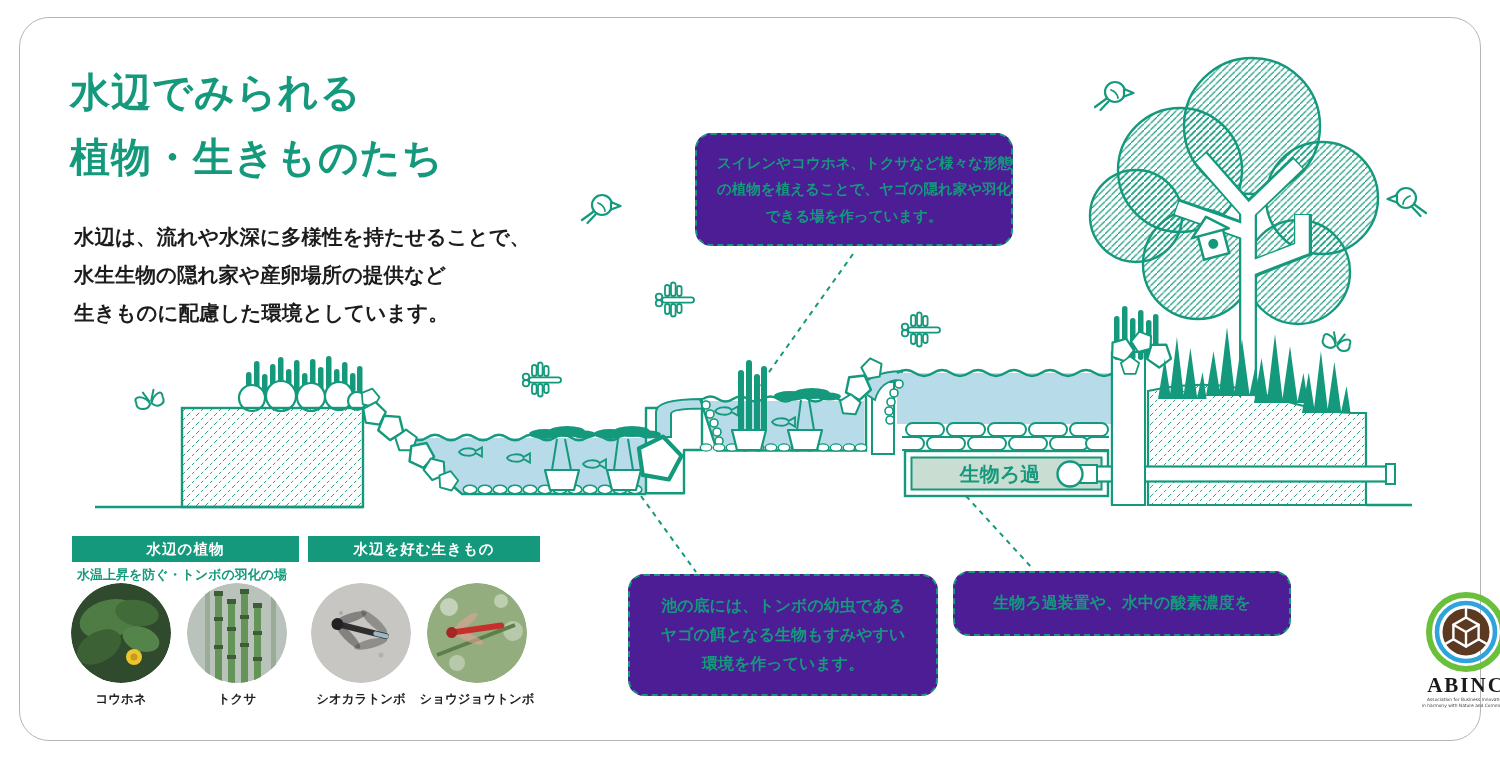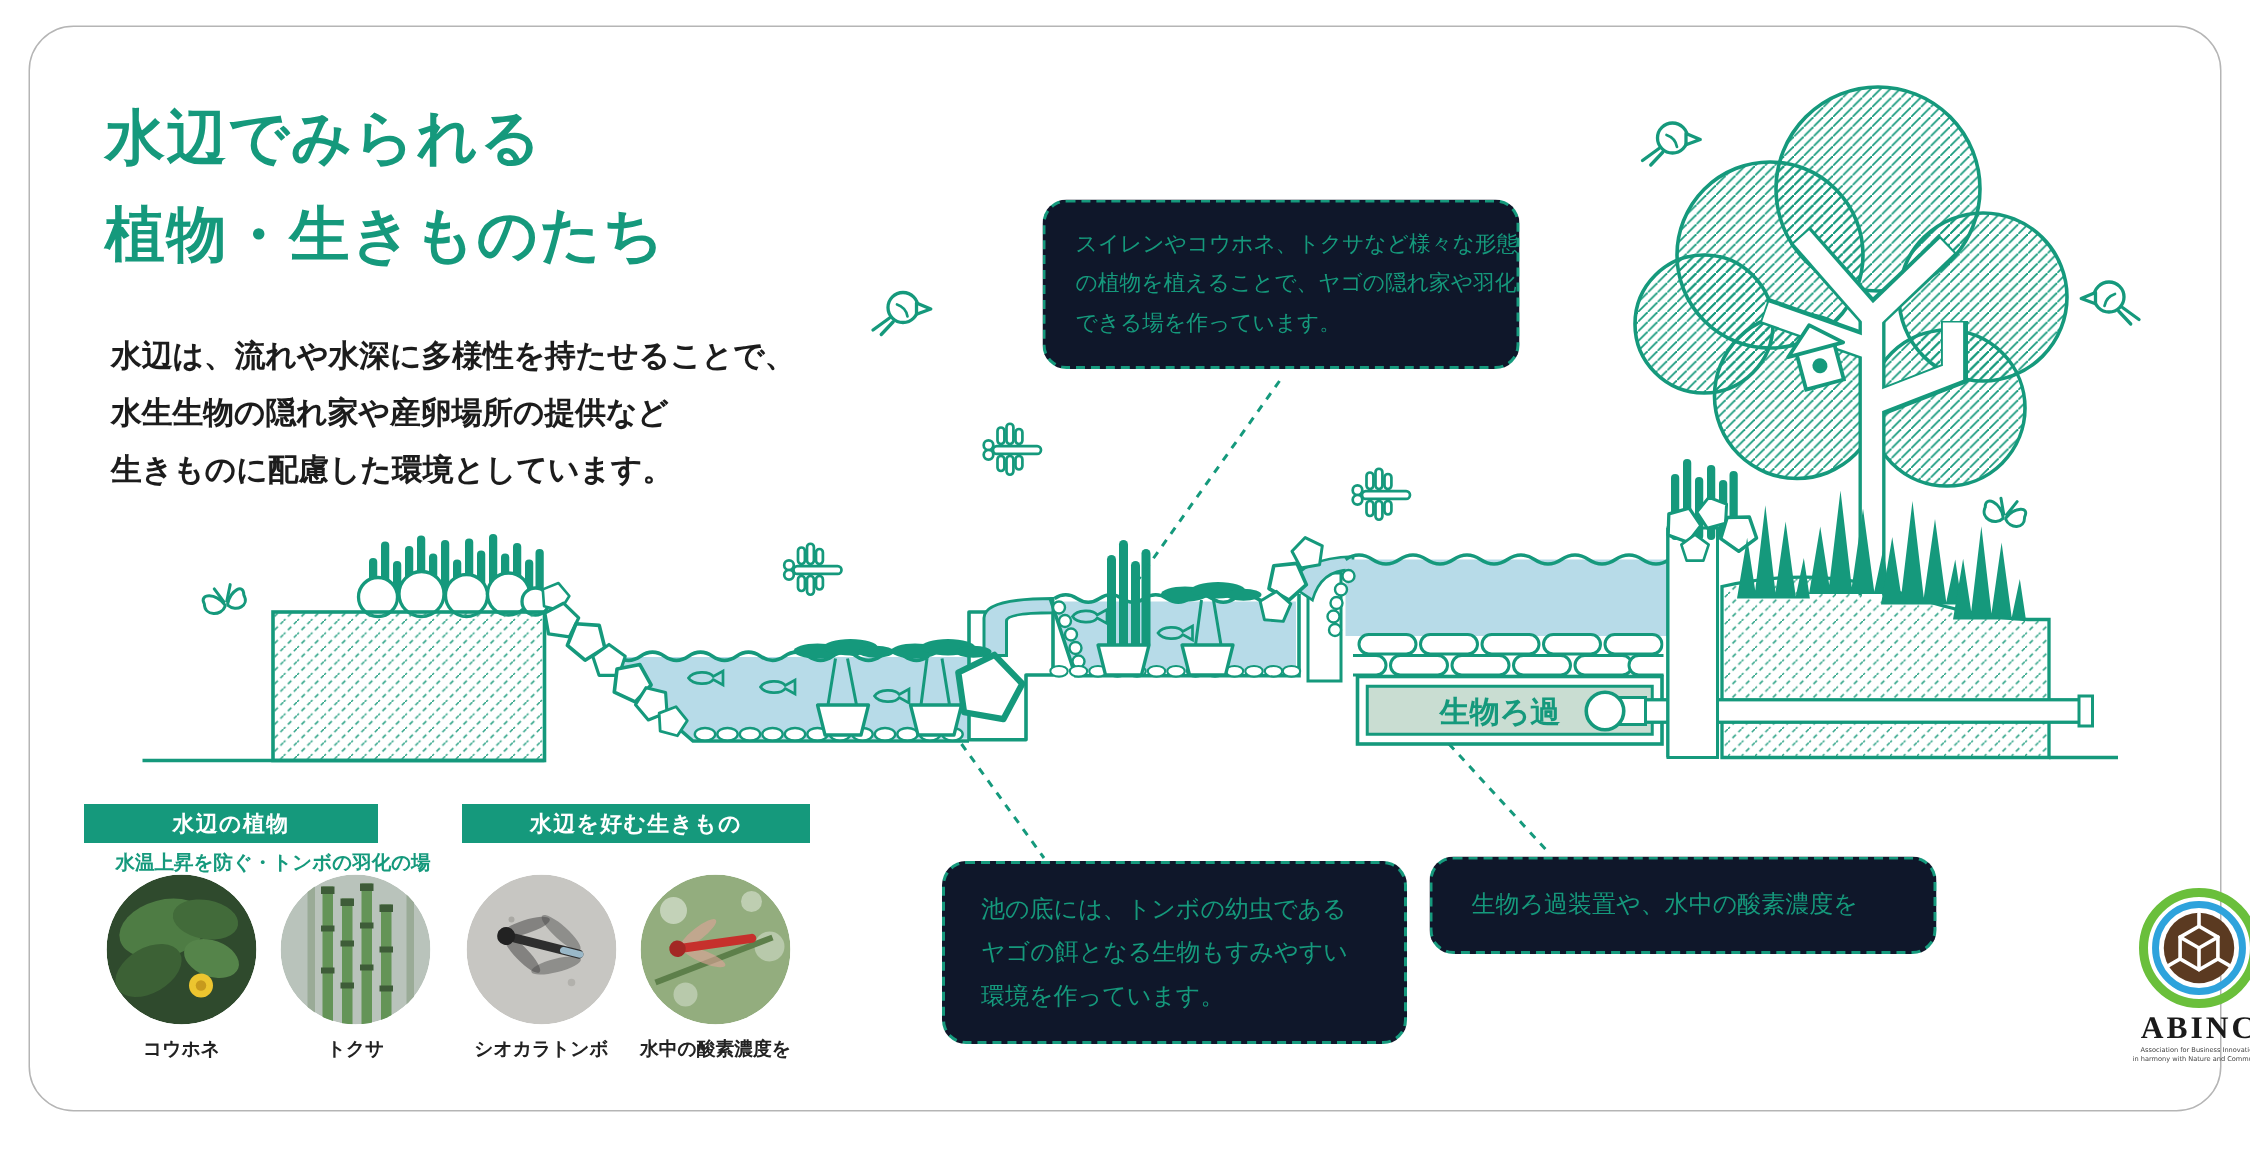--- a/index.html
+++ b/index.html
@@ -12,28 +12,28 @@
   .canvas{position:relative;width:1500px;height:769px;background:#fff;overflow:hidden;
           font-family:"DejaVu Sans","Liberation Sans",sans-serif;}
   .frame{position:absolute;left:19px;top:17px;width:1460px;height:722px;
          border:1.5px solid #b5b5b5;border-radius:30px;}
   .scene{position:absolute;left:0;top:0;width:1500px;height:769px;}
   .page-title{position:absolute;left:70px;top:60px;color:var(--green);
          font-size:40px;font-weight:700;line-height:1.62;letter-spacing:1px;white-space:nowrap;}
   .intro{position:absolute;left:74px;top:218px;color:var(--ink);font-size:20.5px;
          font-weight:700;line-height:1.86;white-space:nowrap;}
   .callout{position:absolute;border:2.2px dashed var(--green);border-radius:16px;
-         color:var(--green);font-weight:400;background:#0f172a;white-space:nowrap;}
+         color:var(--green);font-weight:700;background:#4c1d95;white-space:nowrap;text-align:center;}
   .callout.top{left:695px;top:133px;width:274px;font-size:14.5px;line-height:1.82;padding:15px 20px;}
   .callout.bl{left:628px;top:574px;width:258px;font-size:16px;line-height:1.8;padding:16px 24px;}
   .callout.br{left:953px;top:571px;width:282px;font-size:16px;line-height:1.8;padding:16px 26px;}
   .banner{position:absolute;top:536px;height:26px;background:var(--green);color:#fff;
          font-size:14.5px;font-weight:700;display:flex;align-items:center;justify-content:center;
          letter-spacing:1px;}
-  .banner.plants{left:56px;width:196px;}
+  .banner.plants{left:72px;width:227px;}
   .banner.creatures{left:308px;width:232px;}
   .subtitle{position:absolute;left:62px;top:566px;width:240px;text-align:center;
          color:var(--green);font-size:13px;font-weight:700;white-space:nowrap;}
   .photo{position:absolute;top:583px;width:100px;height:100px;border-radius:50%;overflow:hidden;}
   .photo svg{display:block;}
   .caption{position:absolute;top:691px;width:140px;text-align:center;font-size:12.5px;
          font-weight:700;color:#222;}
   .logo{position:absolute;left:1416px;top:588px;}
   .logo text.abinc{font-family:"Liberation Serif","DejaVu Serif",serif;font-weight:700;
          letter-spacing:2px;}
@@ -420,21 +420,21 @@
         <ellipse cx="42" cy="54" rx="15" ry="4" fill="#e0a49a" opacity="0.6" transform="rotate(30 42 54)"></ellipse>
         <rect x="26" y="43" width="52" height="6" rx="3" fill="#c6302c"></rect>
         <circle cx="25" cy="46" r="5.5" fill="#a32824"></circle>
       </g>
     </svg>
   </div>
 
   <div class="caption" style="left:51px">コウホネ</div>
   <div class="caption" style="left:167px">トクサ</div>
   <div class="caption" style="left:291px">シオカラトンボ</div>
-  <div class="caption" style="left:407px">水中の酸素濃度を</div>
+  <div class="caption" style="left:407px">ショウジョウトンボ</div>
 
   <div class="logo">
     <svg viewBox="0 0 100 132" width="100" height="132">
       <circle cx="50" cy="44" r="37" fill="none" stroke="#6abf3b" stroke-width="6"></circle>
       <circle cx="50" cy="44" r="29" fill="none" stroke="#2ea3dc" stroke-width="4.6"></circle>
       <circle cx="50" cy="44" r="23.5" fill="#5b3a21"></circle>
       <g stroke="#fff" stroke-width="2.4" fill="none" stroke-linecap="round">
         <polygon points="50,29.5 62.6,36.75 62.6,51.25 50,58.5 37.4,51.25 37.4,36.75"></polygon>
         <path d="M50,44 L37.4,36.75 M50,44 L62.6,36.75 M50,44 L50,58.5"></path>
         <path d="M50,29.5 L50,21 M37.4,51.25 L30.2,55.4 M62.6,51.25 L69.8,55.4"></path>

